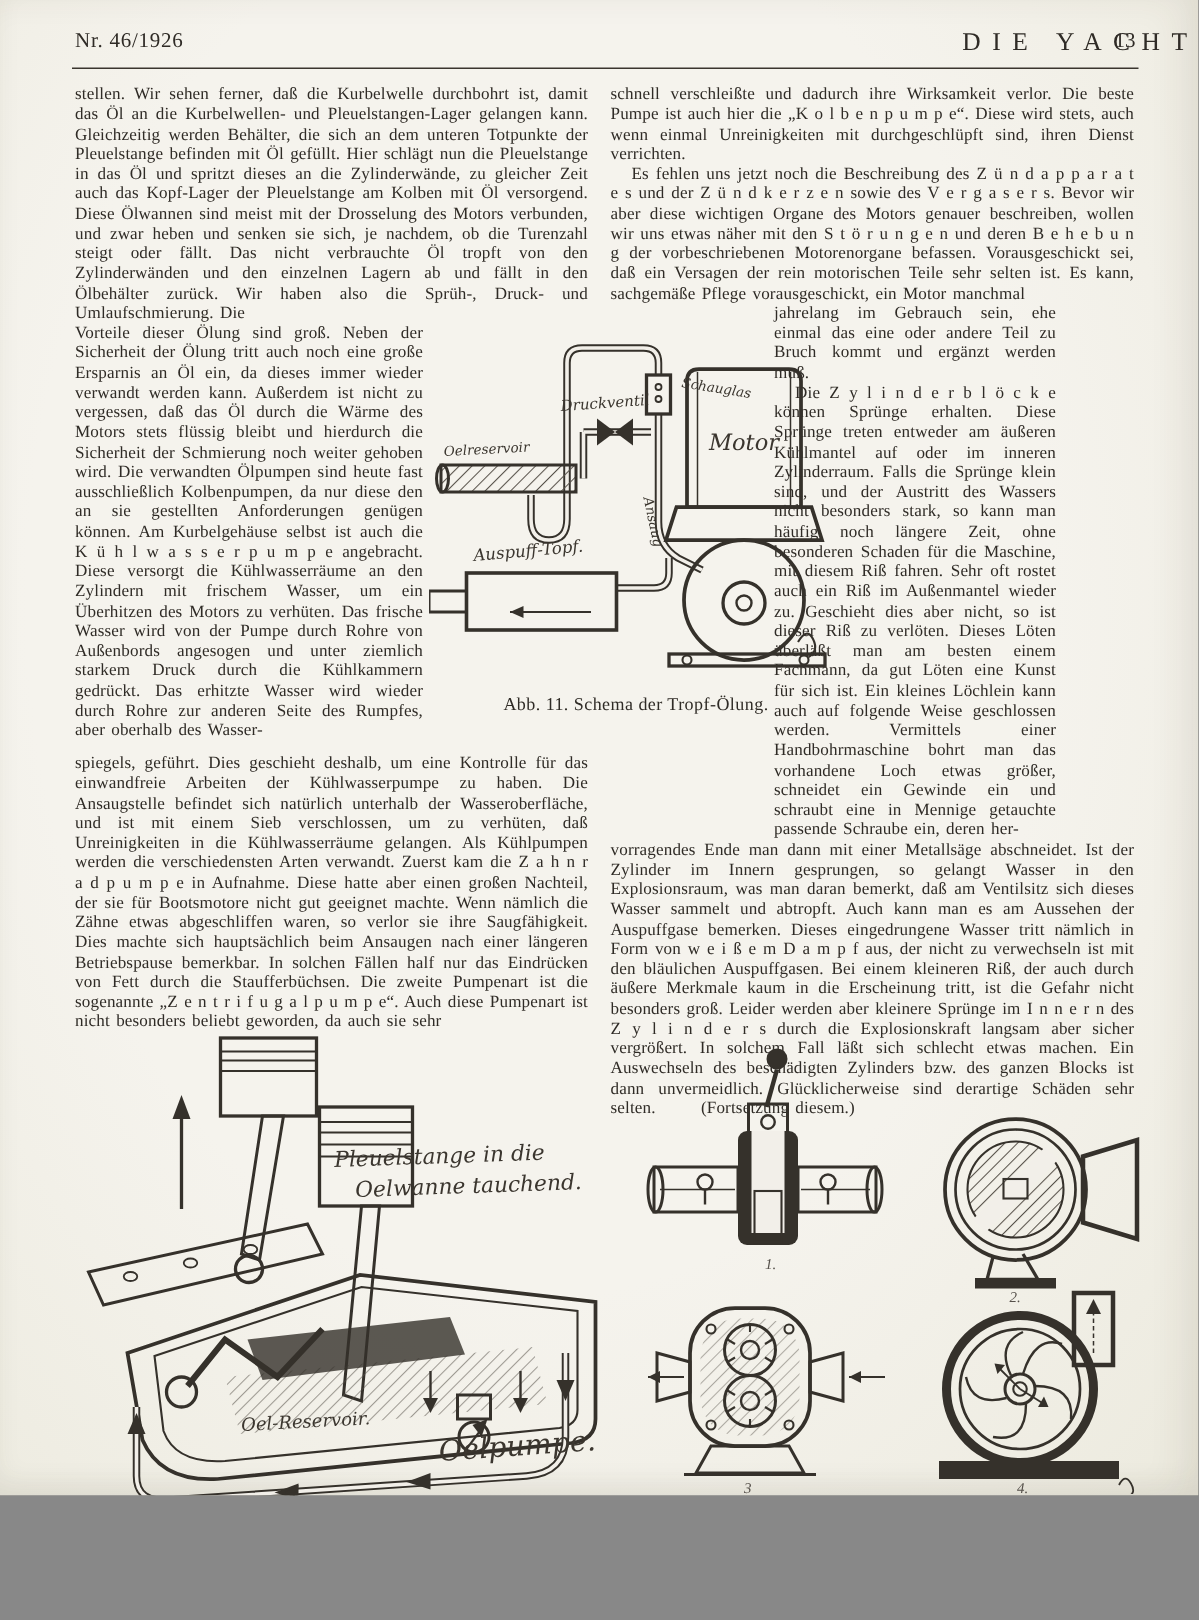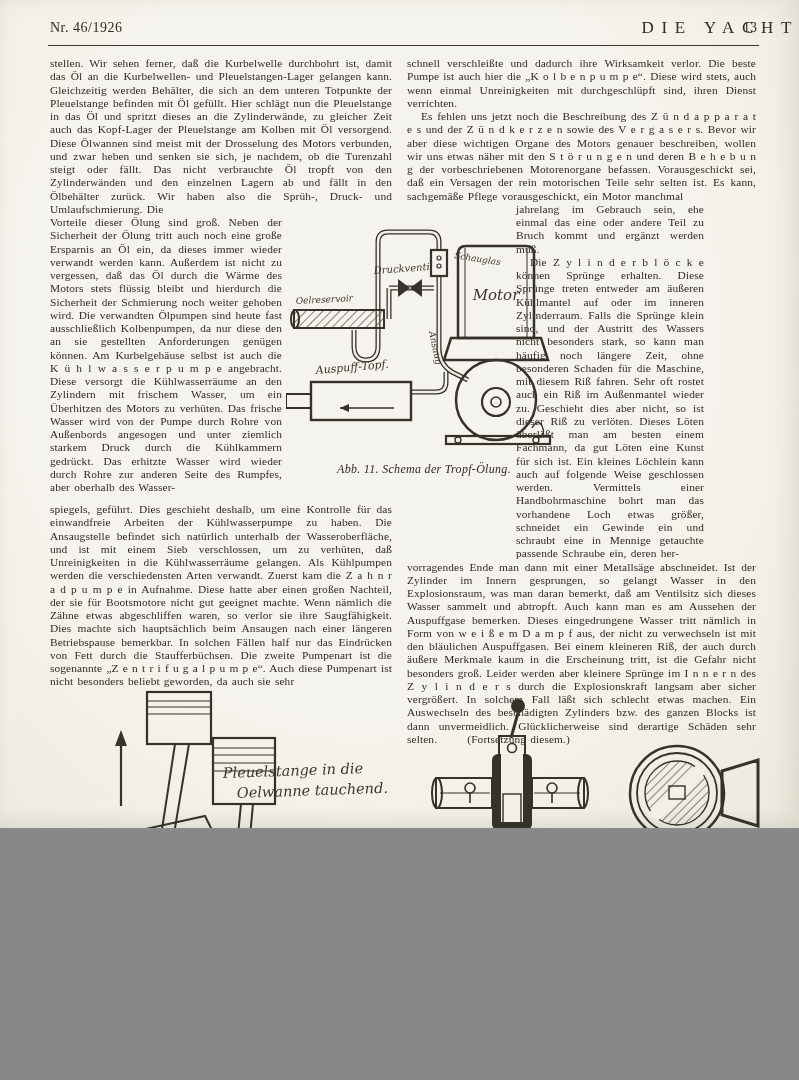--- a/index.html
+++ b/index.html
@@ -1,37 +1,37 @@
 <!DOCTYPE html>
 <html><head>
 <meta charset="utf-8">
 <style>
   html,body{margin:0;padding:0;background:#888;}
   #page{
-    position:relative;width:799px;height:828px;margin:0 auto;overflow:hidden;
+    position:relative;width:799px;height:997px;margin:0 auto;overflow:hidden;
     background:radial-gradient(ellipse at 45% 40%, #f5f3ed 55%, #eceade 100%);
     box-shadow:inset -14px 0 22px rgba(60,50,30,.06), inset 0 -10px 16px rgba(60,50,30,.05);
     font-family:"Liberation Serif", serif;color:#2f2b26;
   }
   .abs{position:absolute;}
   
   .hd-issue{left:50px;top:20px;font-size:14px;letter-spacing:.5px;}
   .hd-title{left:0;right:0;top:18px;text-align:right;font-size:17px;letter-spacing:.45em;}
   .hd-page{right:42px;top:20px;font-size:14px;}
   .hd-rule{left:48px;right:40px;top:45px;height:1px;background:#3a352e;}
   
   .col{position:absolute;top:57px;font-size:11.4px;line-height:13.25px;text-align:justify;letter-spacing:.1px;word-spacing:1.2px;}
   .col-left{left:50px;width:342px;}
   .col-right{left:407px;width:349px;}
   .narrow-l{width:232px;min-height:287px;}
   .narrow-r{width:188px;margin-left:109px;min-height:278px;}
   .indent{text-indent:14px;}
   .cont{padding-left:26px;white-space:nowrap;}
   
-  .caption{font-style:italic;font-size:12px;text-align:center;letter-spacing:.3px;}
+  .caption{font-size:12px;text-align:center;letter-spacing:.3px;}
   svg{display:block;}
   .hand{font-family:"DejaVu Serif", serif;font-style:italic;fill:#3b362f;}
   .ink{stroke:#35312b;fill:none;}
   
   #watermark{
     right:4px;top:1051px;font-family:"DejaVu Sans", sans-serif;font-weight:bold;font-size:15.5px;
     text-shadow:-1px -1px 0 #fff,1px -1px 0 #fff,-1px 1px 0 #fff,1px 1px 0 #fff,0 0 3px #fff;
   }
 </style>
 </head>

